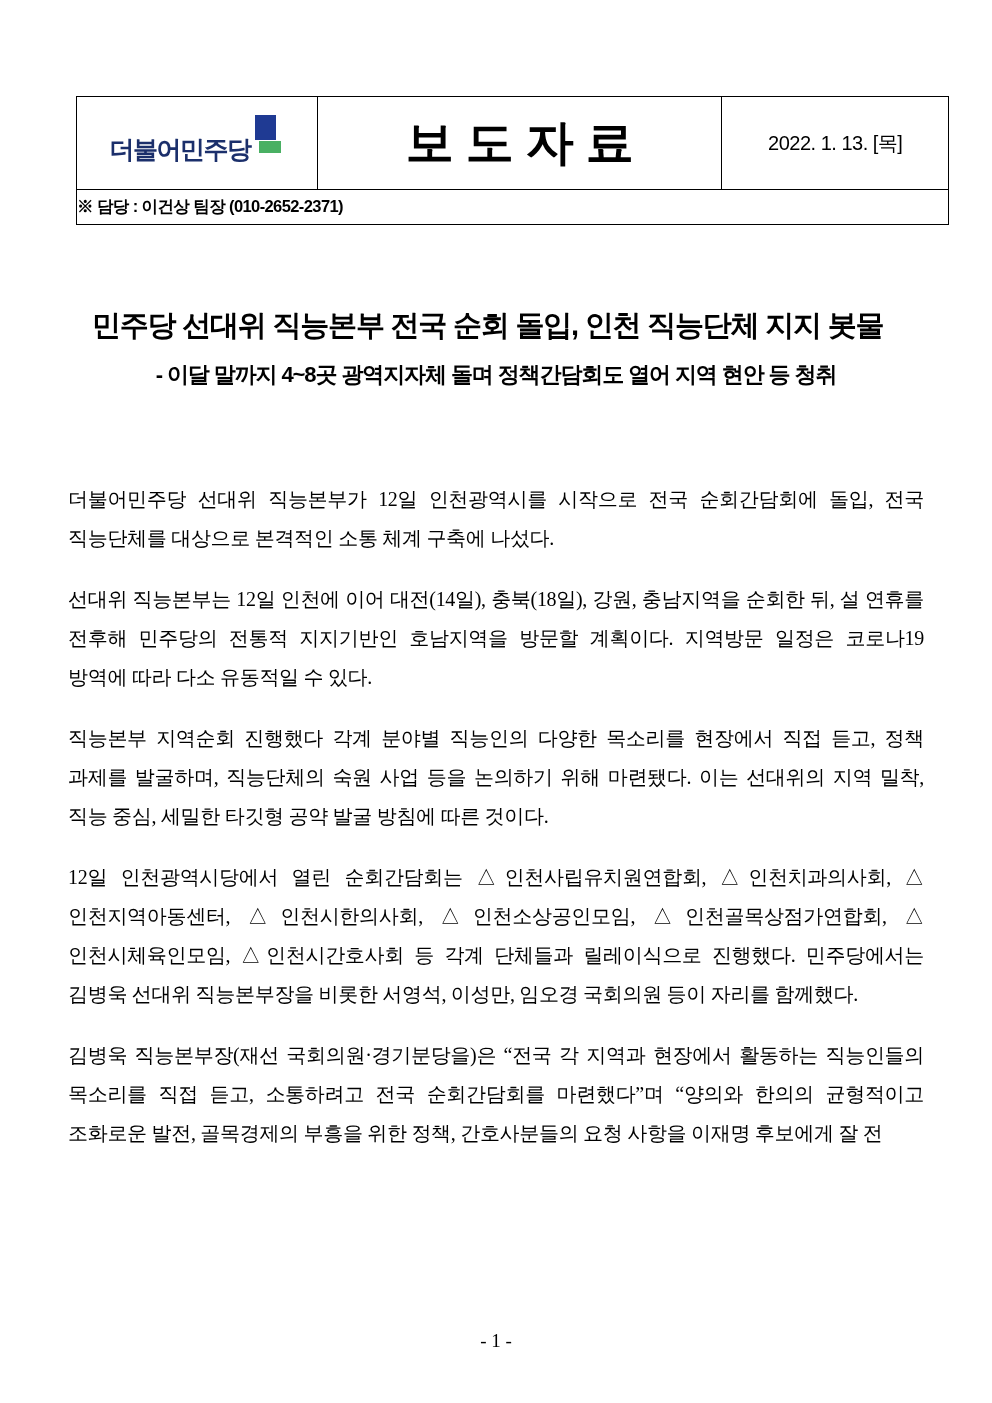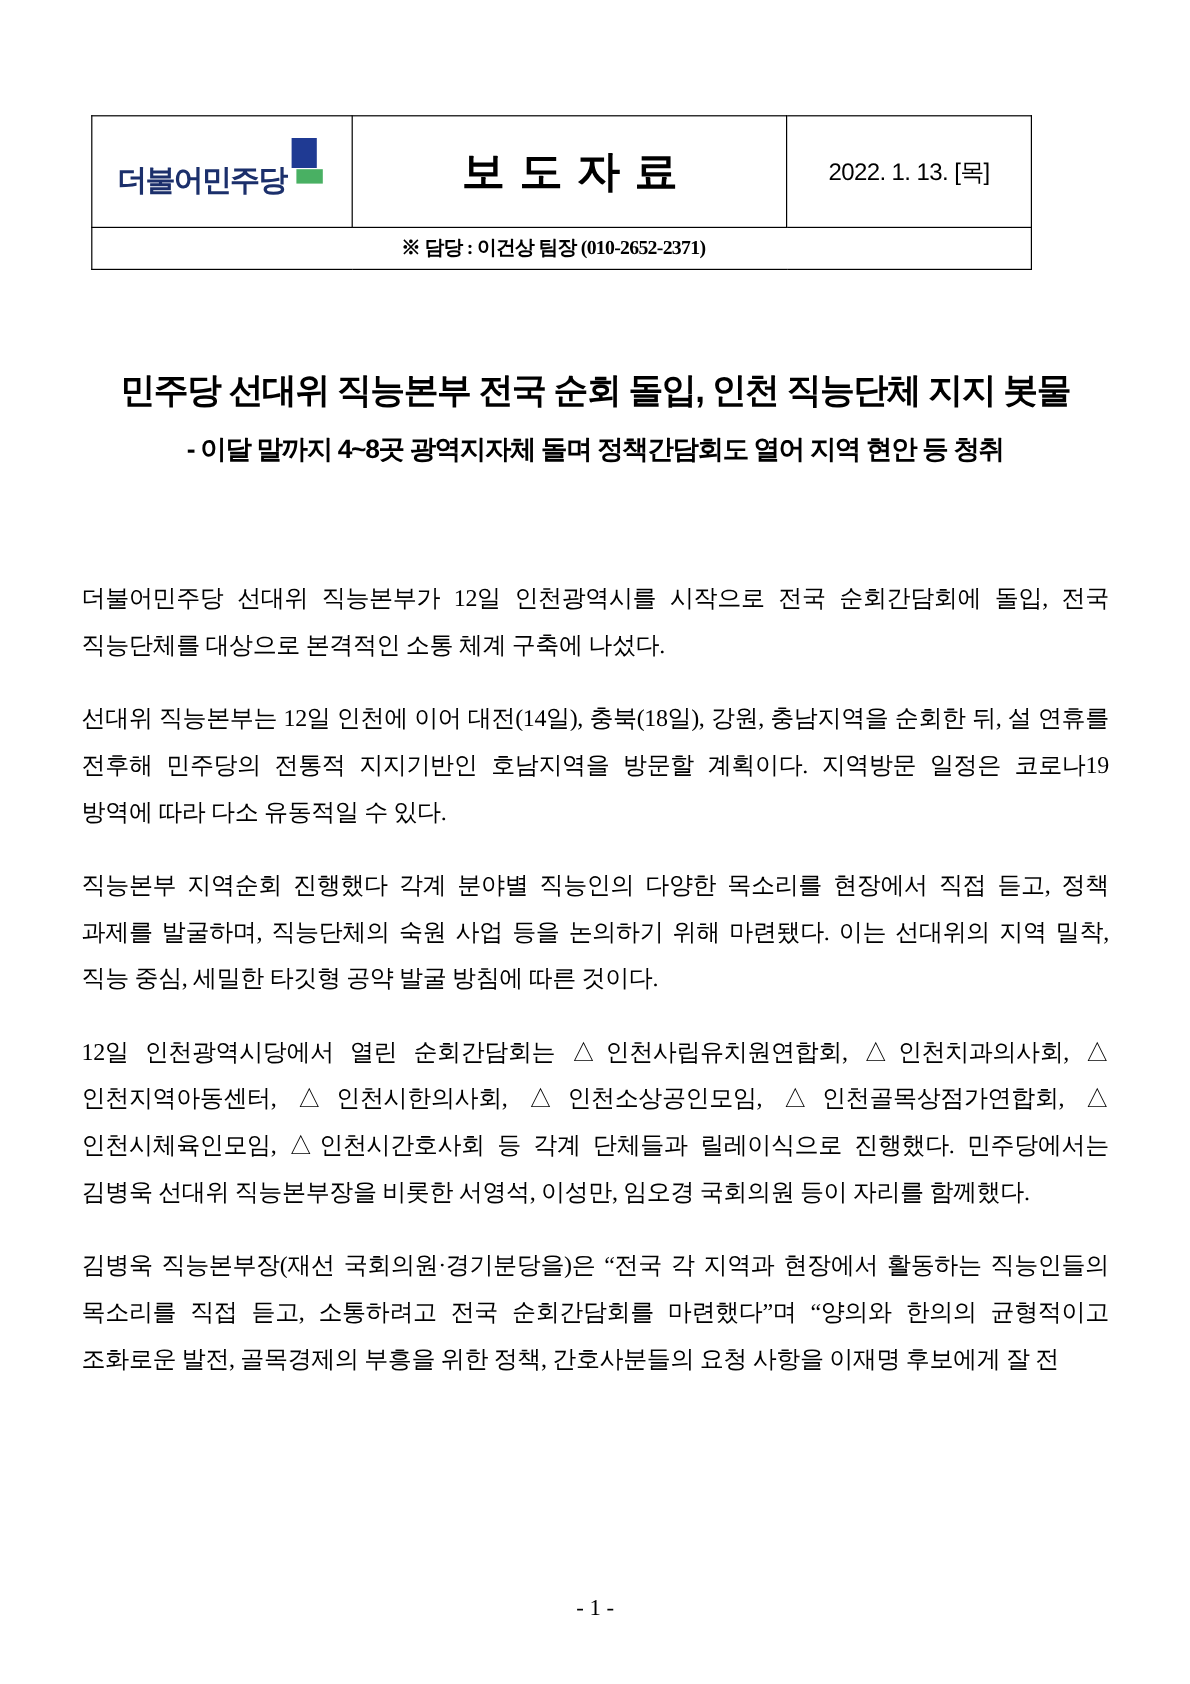--- a/index.html
+++ b/index.html
@@ -21,21 +21,21 @@
     box-sizing: border-box;
     padding: 0;
     position: relative;
   }
 
   
   .header-table {
     position: absolute;
     left: 76px;
     top: 96px;
-    width: 784px;
+    width: 873px;
     border-collapse: collapse;
     border: 1.6px solid #000;
   }
   .header-table td {
     border: 1.6px solid #000;
     padding: 0;
     vertical-align: middle;
   }
   .cell-logo {
     width: 232px;
@@ -84,56 +84,55 @@
   .logo-mark .sq-green {
     position: absolute;
     left: 4px; top: 26px;
     width: 22px; height: 12px;
     background: #49b063;
   }
 
   .doc-title {
     font-family: "Liberation Sans", sans-serif;
     font-weight: bold;
-    font-size: 36px;
+    font-size: 48px;
     letter-spacing: 12px;
     line-height: 92px;
     text-indent: 12px;
   }
   .date-text {
     font-family: "Liberation Sans", sans-serif;
     font-size: 20px;
     letter-spacing: -0.5px;
   }
 
   .cell-org {
     height: 36px;
     text-align: center;
     font-family: "Liberation Sans", sans-serif;
     font-weight: bold;
     font-size: 16.5px;
     letter-spacing: -0.6px;
   }
   .cell-contact {
     height: 34px;
-    text-align: center;
+    text-align: left;
     padding-right: 14px !important;
-    font-family: Liberation Serif, serif;
+    font-family: Liberation Sans, sans-serif;
     font-weight: bold;
     font-size: 16.5px;
     letter-spacing: -0.6px;
   }
 
   
   .headline {
     position: absolute;
-    left: 76px;
+    left: 92px;
     top: 306px;
     width: 840px;
-    text-align: center;
     font-family: "Liberation Sans", sans-serif;
     font-weight: bold;
     font-size: 29px;
     letter-spacing: -1.2px;
     white-space: nowrap;
   }
   .subheads {
     position: absolute;
     left: 76px;
     top: 358px;

